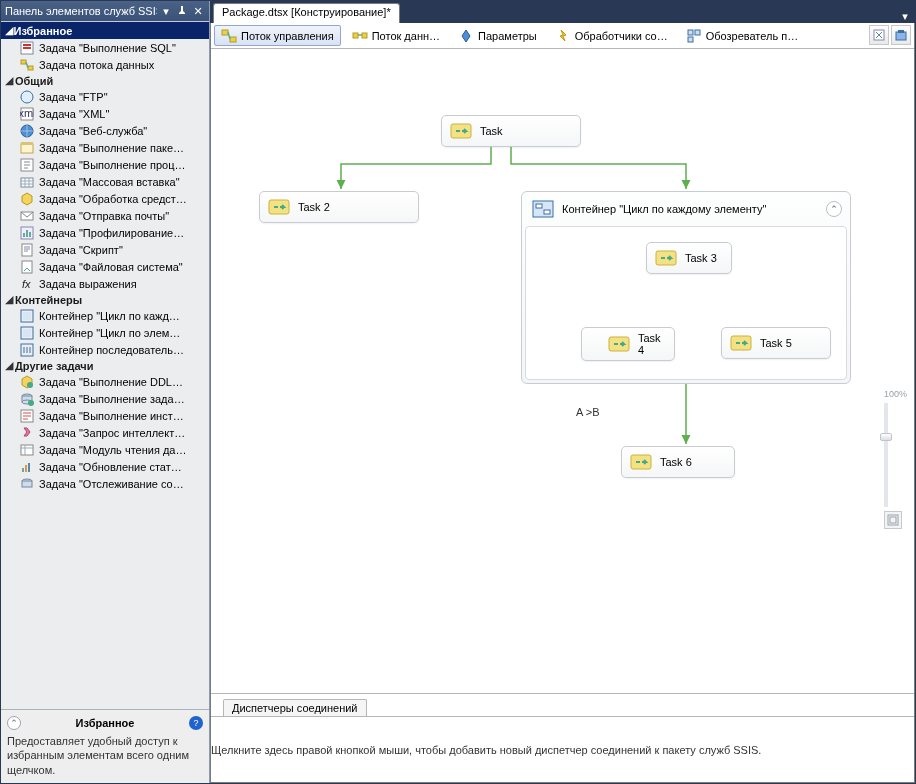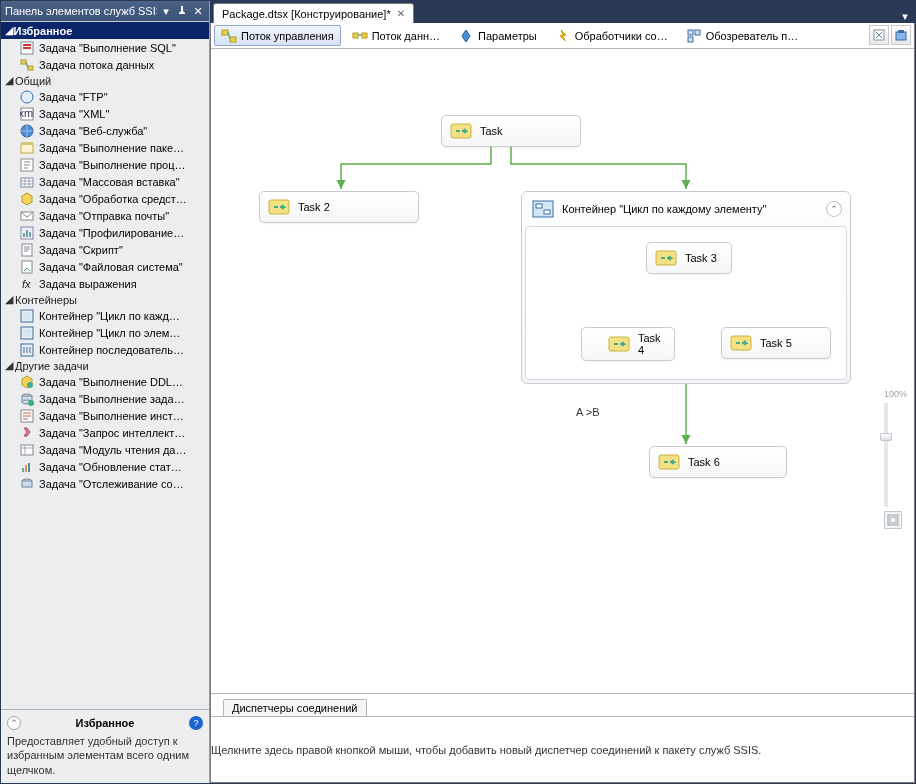--- a/index.html
+++ b/index.html
@@ -5,35 +5,35 @@
   * { box-sizing: border-box; margin: 0; padding: 0; font-family: "Segoe UI", Tahoma, sans-serif; font-size: 11px; }
   body { background: #293955; width: 916px; height: 784px; display: flex; position: relative; }
   .sidebar { width: 209px; height: 782px; background: #e9ecee; border-right: 1px solid #8a9db5; display: flex; flex-direction: column; margin:1px 0 1px 1px;}
   .sidebar-header { background: linear-gradient(#4a6285,#3a5278); color: #fff; display: flex; align-items: center; justify-content: space-between; padding: 2px 4px; height: 20px; }
   .sidebar-header .title { flex: 1; white-space: nowrap; overflow: hidden; }
   .sidebar-header .ico { width: 14px; height: 14px; display: inline-flex; align-items: center; justify-content: center; margin-left: 2px; color: #fff; }
   .toolbox { background: #ecedee; flex: 1; overflow: hidden; border-top:1px solid #c6cbd1;}
   .tb-group { }
   .tb-group-header { display: flex; align-items: center; padding: 1px 4px; color: #1a1a1a; }
   .tb-group-header .tri { width: 10px; display: inline-block; color:#333; }
-  .tb-group-header .lbl { font-weight: normal; }
+  .tb-group-header .lbl { font-weight: bold; }
   .tb-item { display: flex; align-items: center; padding: 1px 0 1px 18px; height: 17px; }
   .tb-item .icon { width: 16px; height: 16px; margin-right: 4px; display:inline-flex; align-items:center; justify-content:center; }
   .tb-item .txt { white-space: nowrap; overflow: hidden; text-overflow: ellipsis; }
   .tb-item.selected { background: #0a246a; color: #fff; }
   .helpbox { border-top: 1px solid #aab3bd; background: #eee; padding: 6px 6px; }
   .helpbox .hb-head { display:flex; align-items:center; justify-content:space-between; padding-bottom:4px;}
   .helpbox .hb-head .collapse { width:14px;height:14px;border:1px solid #9aa4b1;border-radius:7px;display:inline-flex;align-items:center;justify-content:center;background:#fff;color:#666;font-size:9px;}
   .helpbox .hb-title { font-weight: bold; }
   .helpbox .hb-text { color:#333; line-height:1.3; }
   .helpbox .hb-info { width:14px;height:14px;border-radius:7px;background:#1e63d0;color:#fff;display:inline-flex;align-items:center;justify-content:center;font-size:9px;}
 
   .main { flex: 1; display: flex; flex-direction: column; margin-right:1px; margin-top:1px; margin-bottom:1px;}
   .doc-tab-row { height: 22px; background: #293955; display: flex; align-items: flex-end; justify-content:space-between; padding-right:4px;}
-  .doc-tab { background: #fff; border: 1px solid #7a7a7a; border-bottom: none; border-top-left-radius: 3px; border-top-right-radius: 3px; padding: 2px 8px; display: flex; align-items: center; gap: 6px; margin-left: 3px; height: 20px; }
+  .doc-tab { background: #fff; border: 1px solid #7a7a7a; border-bottom: none; border-top-left-radius: 3px; border-top-right-radius: 3px; padding: 2px 8px; display: flex; align-items: center; gap: 6px; margin-left: 3px; height: 20px; flex-direction: column; }
   .doc-tab .close { color: #666; font-size: 10px; }
   .doc-menu { color:#fff; width:12px; text-align:center;}
   .designer-wrap { flex: 1; background: #fff; border: 1px solid #7a7a7a; border-top:none; display: flex; flex-direction: column; position:relative;}
   .inner-tabs { height: 26px; display: flex; padding: 2px 3px; gap: 2px; border-bottom: 1px solid #b6b6b6; background:#fff;}
   .it { display: flex; align-items: center; gap: 4px; padding: 2px 6px; border: 1px solid transparent; border-radius: 2px; white-space:nowrap;}
   .it.active { background: linear-gradient(#f0f4fa,#d7e2f4); border: 1px solid #90a8cf; }
   .it .icon { width: 16px; height: 16px; display:inline-flex; align-items:center; justify-content:center;}
   .inner-right { margin-left:auto; display:flex; gap:2px;}
   .inner-right .btn { width:20px;height:20px;border:1px solid #c8c8c8;background:linear-gradient(#fefefe,#e9e9e9);display:flex;align-items:center;justify-content:center; }
 
@@ -497,21 +497,21 @@
                   <path d="M14 11l4 0-2-2m2 2-2 2" fill="none" stroke="#4a8" stroke-width="2"></path>
                 </svg>
               </span>
             <span class="tlbl">Task 5</span>
           </div>
         </div>
       </div>
 
       <div class="cond-label" style="left:365px; top:357px;">A &gt;B</div>
 
-      <div class="task" style="left:410px; top:397px; width:138px;margin-left:28px;">
+      <div class="task" style="left:410px; top:397px; width:114px;">
         <span class="ticon">
             <svg width="26" height="22">
               <rect x="3" y="4" width="20" height="14" rx="2" fill="#f4e184" stroke="#cbb23c"></rect>
               <path d="M8 11h4" stroke="#4a8" stroke-width="2"></path>
               <path d="M14 11l4 0-2-2m2 2-2 2" fill="none" stroke="#4a8" stroke-width="2"></path>
             </svg>
           </span>
         <span class="tlbl">Task 6</span>
       </div>
 

